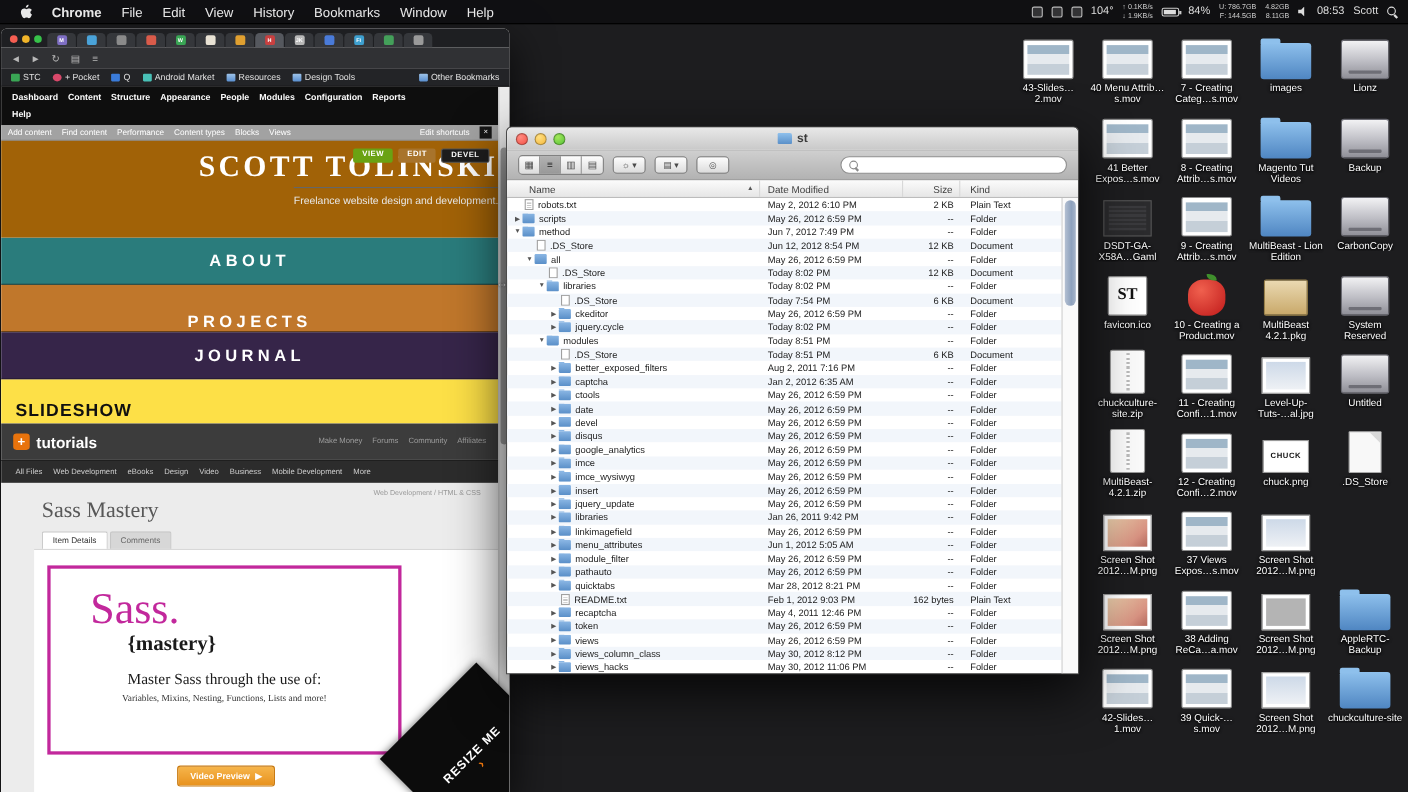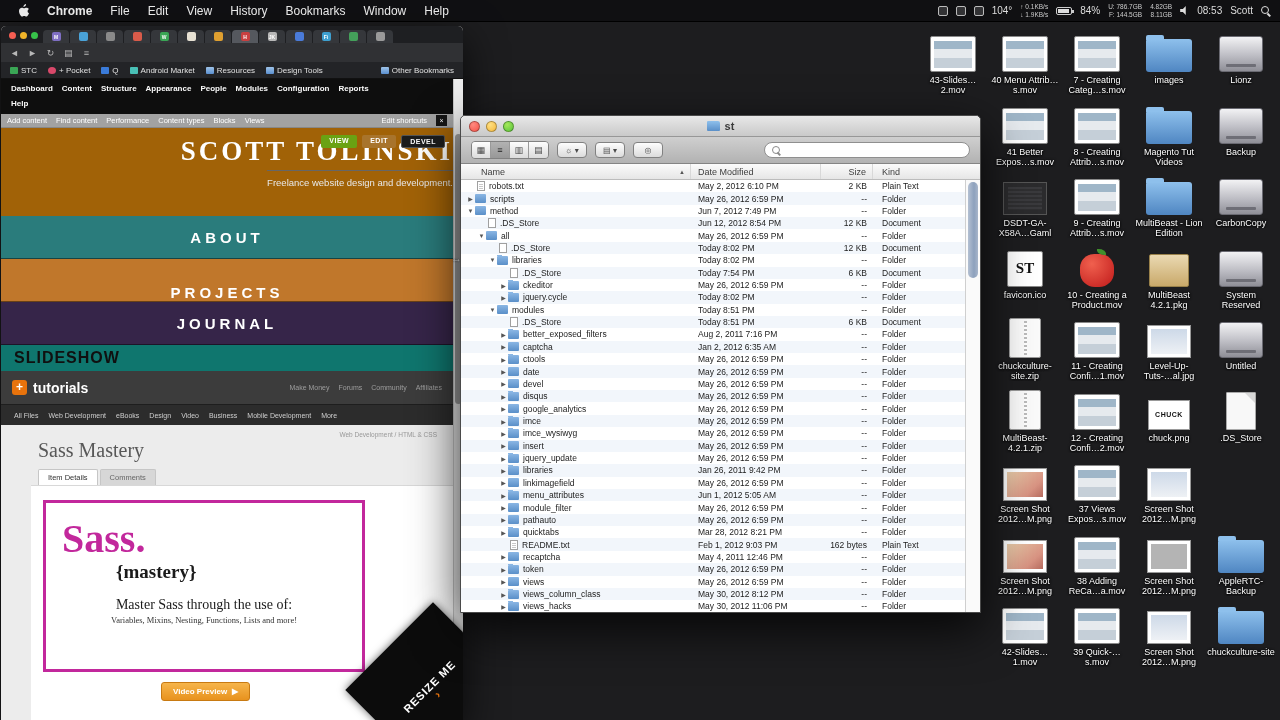--- a/index.html
+++ b/index.html
@@ -90,38 +90,38 @@
 .d-x{width:11px;height:11px;background:#161616;color:#fff;text-align:center;line-height:11px;font-size:7px;flex:0 0 auto}
 
 
 .s-header{background:#a16207;color:#fff;text-align:right;position:relative;padding:7px 0 12px;height:88px}
 .s-title{font-family:"Liberation Serif",serif;font-size:27px;font-weight:bold;letter-spacing:3px;line-height:32px}
 .s-tagline{display:inline-block;font-size:9.5px;color:#e8e8e8;margin-top:3px;padding-top:6px;border-top:1px solid #666}
 .s-admintabs{position:absolute;top:7px;right:8px;display:flex;gap:5px}
 .s-atab{font-size:7px;font-weight:bold;color:#fff;padding:2px 8px;border-radius:2px;letter-spacing:.5px}
 .at-view{background:#6aa213}.at-edit{background:#a8742c}.at-devel{background:#1d1d1d;border:1px solid #555}
 .s-band{height:43px;display:flex;align-items:center;justify-content:center;color:#fff;font-weight:bold;font-size:15px;letter-spacing:4px;border-bottom:1px solid rgba(0,0,0,.45)}
-.s-slideshow{background:#0f766e;color:#101010;font-weight:bold;font-size:16px;letter-spacing:1px;padding:4px 13px;height:26px}
+.s-slideshow{background:#fde047;color:#101010;font-weight:bold;font-size:16px;letter-spacing:1px;padding:20px 13px;height:26px}
 .mouse-cursor{position:absolute;top:173px;right:1px;color:#fff;font-size:11px;text-shadow:0 0 2px #000;z-index:7}
 
 
 .t-head{background:#3c3c3c;height:33px;display:flex;align-items:center;padding:0 11px;gap:6px}
 .t-logo-sq{width:15px;height:15px;background:#e8730c;border-radius:3px;color:#fff;font-weight:bold;font-size:12px;text-align:center;line-height:14px}
 .t-logo-tx{color:#fff;font-weight:bold;font-size:14px}
 .t-nav1{margin-left:auto;display:flex;gap:9px;font-size:7px;color:#9d9d9d;align-items:center}
 .t-nav2{background:#2c2c2c;height:21px;display:flex;align-items:center;gap:10px;padding:0 13px;font-size:7px;color:#cfcfcf;border-top:1px solid #1e1e1e}
 .t-main{background:#ececec;position:relative;padding-top:4px;min-height:290px}
 .t-crumb{font-size:6.5px;color:#999;text-align:right;padding:2px 16px 0}
 .t-title{font-family:"Liberation Serif",serif;font-size:20px;color:#585858;padding:1px 0 7px 37px}
 .t-tabs{display:flex;gap:2px;padding-left:37px}
 .t-tab{font-size:7.5px;padding:3px 9px;background:#d7d7d7;color:#666;border-radius:2px 2px 0 0;border:1px solid #c6c6c6;border-bottom:none}
 .t-tab.active{background:#fff;color:#333}
 .t-panel{background:#fff;margin-left:30px;border-top:1px solid #d8d8d8;position:relative;height:236px}
 .sass-card{position:absolute;left:12px;top:14px;width:322px;height:172px;border:3px solid #c2289c;background:#fff}
-.sass-word{font-family:"Liberation Serif",serif;color:#c2289c;font-size:40px;font-weight:bold;padding:14px 0 0 16px;line-height:44px}
+.sass-word{font-family:"Liberation Serif",serif;color:#c2289c;font-size:40px;font-weight:normal;padding:14px 0 0 36px;line-height:44px}
 .sass-sub{font-family:"Liberation Serif",serif;color:#1a1a1a;font-size:19px;padding-left:70px;font-weight:bold}
 .sass-l1{font-family:"Liberation Serif",serif;font-size:14px;color:#1a1a1a;text-align:center;margin-top:14px}
 .sass-l2{font-family:"Liberation Serif",serif;font-size:8.5px;color:#333;text-align:center;margin-top:2px}
 .t-side{position:absolute;left:343px;top:8px;width:100px;font-size:6.5px;color:#666;line-height:8px}
 .t-signin .lk{color:#3a6fb5}
 .lic{border:1px solid #e09b3d;background:#fdf4e6;margin-top:7px}
 .lic-h{color:#d07c1e;font-weight:bold;font-size:7.5px;padding:3px 4px;border-bottom:1px solid #f0ddc0}
 .lic-b{padding:3px 4px;font-size:6px;color:#8a8a8a;line-height:7px}
 .lic-d{color:#3a6fb5}
 .t-stats{position:absolute;left:372px;top:126px;width:44px;text-align:center}

